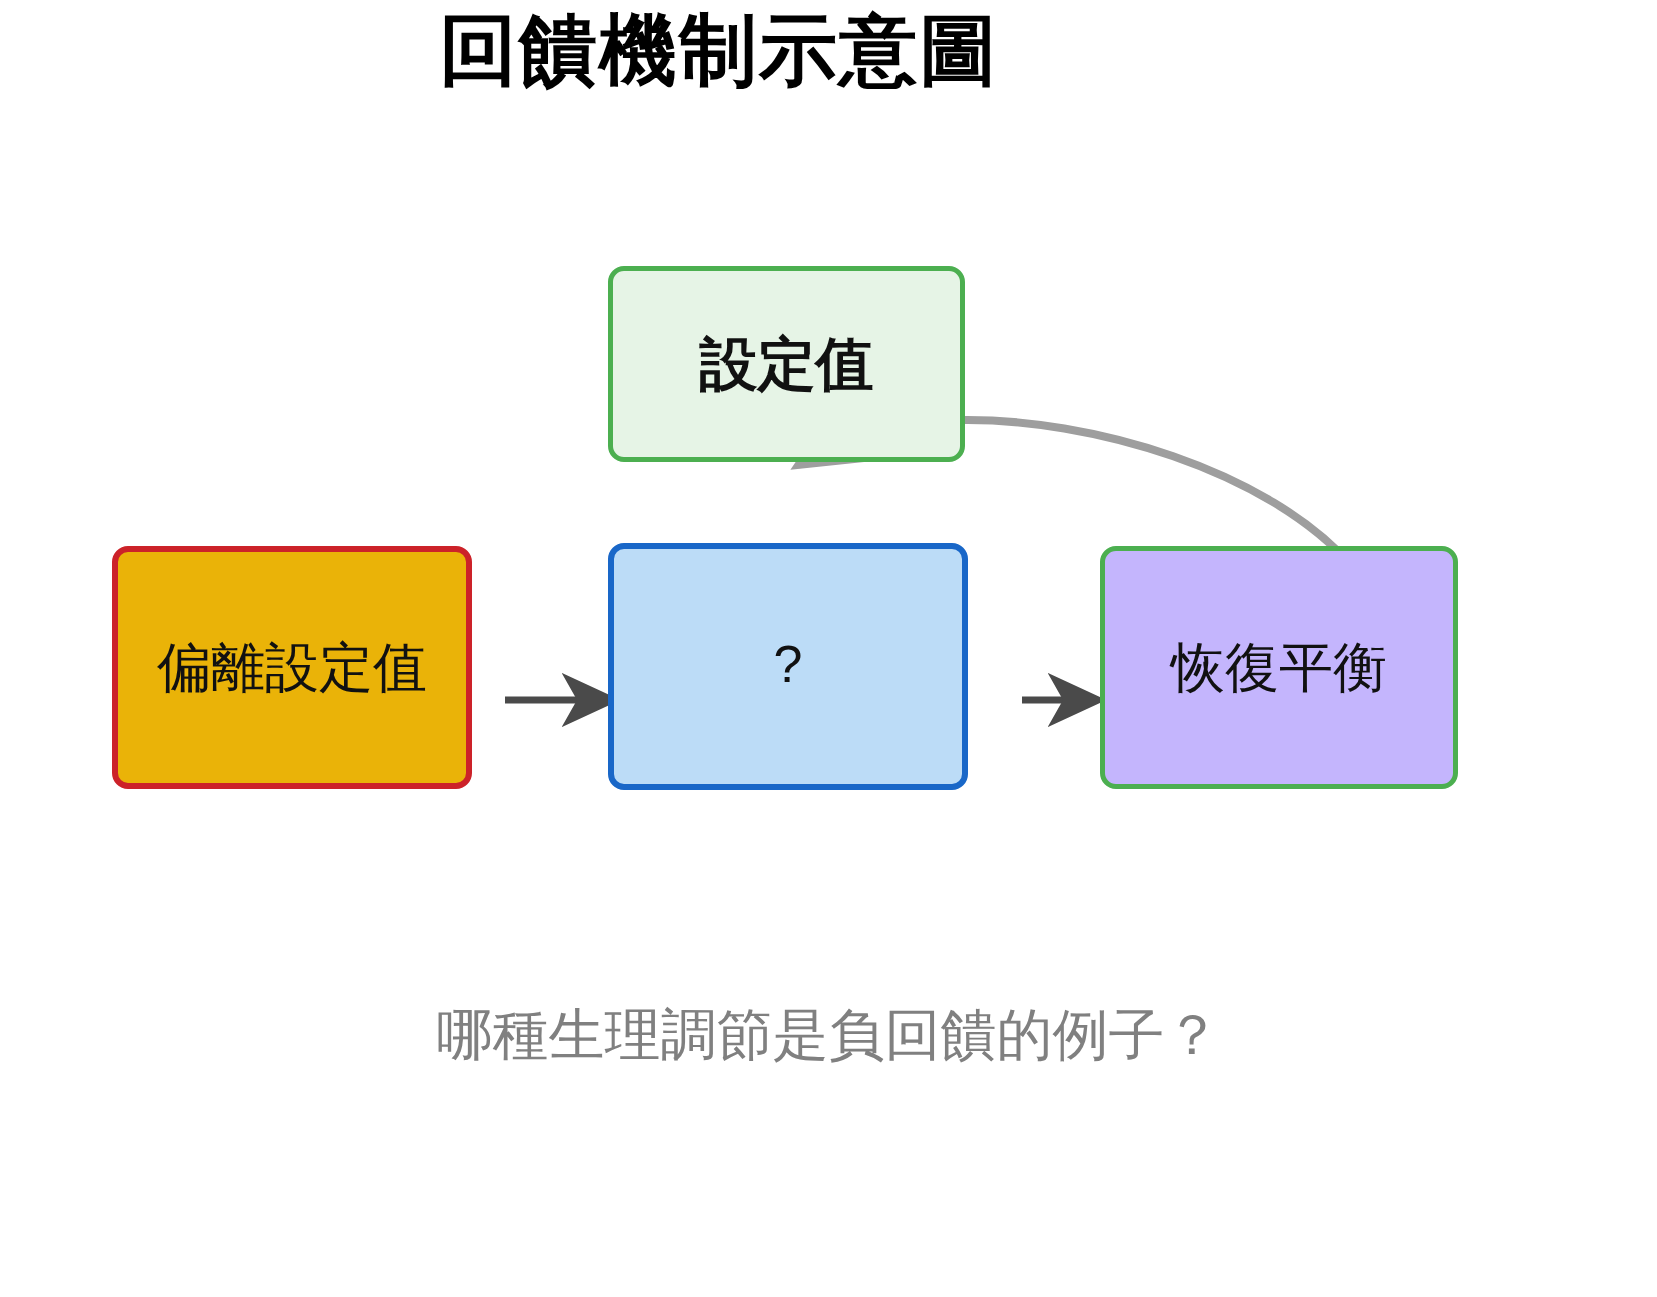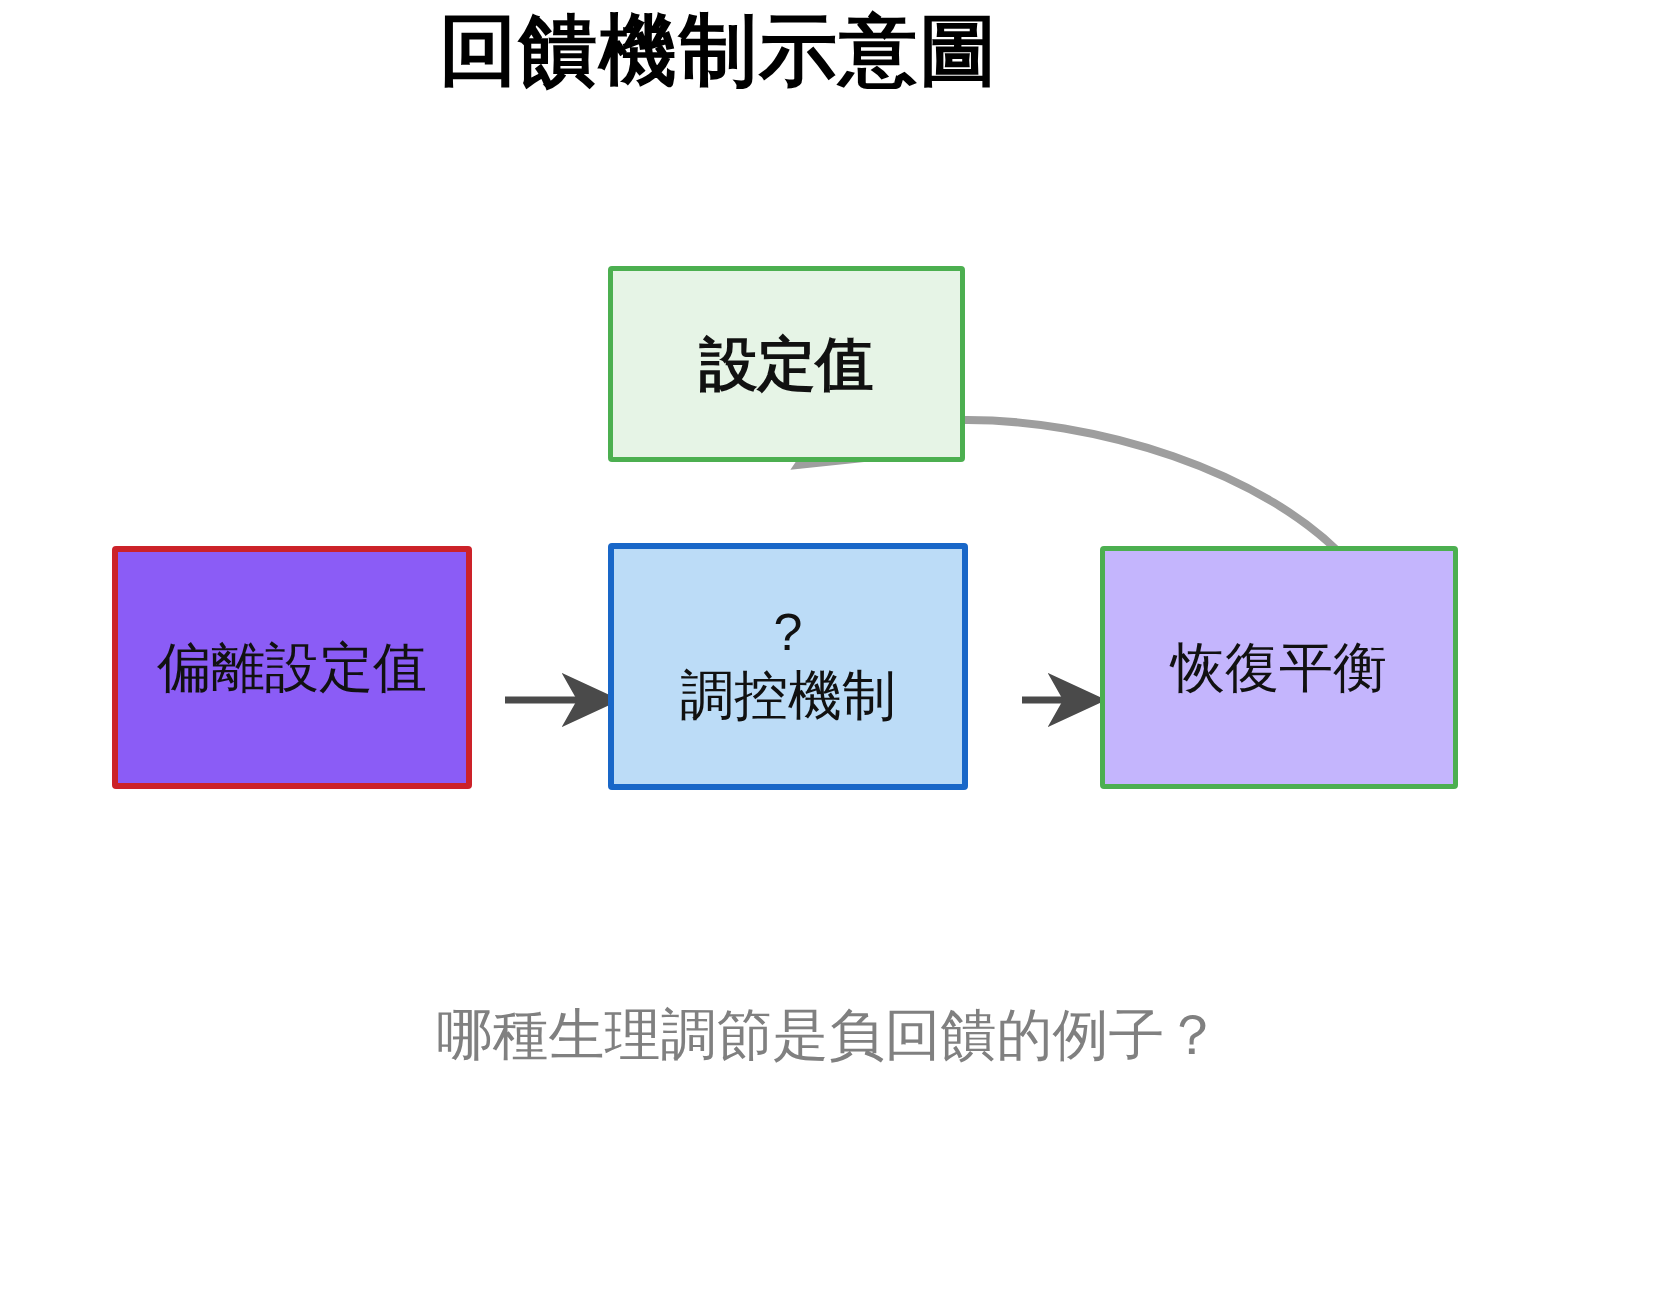--- a/index.html
+++ b/index.html
@@ -29,21 +29,21 @@
     font-weight: bold;
     color: #000000;
     letter-spacing: 2px;
     line-height: 1.15;
   }
 
   
   .node {
     position: absolute;
     box-sizing: border-box;
-    border-radius: 4px;
+    border-radius: 16px;
     display: flex;
     flex-direction: column;
     align-items: center;
     justify-content: center;
     text-align: center;
   }
   .node-label {
     font-size: 54px;
     color: #111111;
     line-height: 1.18;
@@ -67,21 +67,21 @@
   #node-setpoint .node-label {
     font-weight: bold;
     font-size: 58px;
   }
 
   #node-deviation {
     left: 112px;
     top: 546px;
     width: 360px;
     height: 243px;
-    background: #8b5cf6;
+    background: #eab308;
     border: 6px solid #cc2229;
   }
 
   #node-mechanism {
     left: 608px;
     top: 543px;
     width: 360px;
     height: 247px;
     background: #bcdcf7;
     border: 6px solid #1967c8;
@@ -161,21 +161,20 @@
   <div class="node" id="node-setpoint">
     <div class="node-label">設定值</div>
   </div>
 
   <div class="node" id="node-deviation">
     <div class="node-label">偏離設定值</div>
   </div>
 
   <div class="node" id="node-mechanism">
     <div class="node-mark">?</div>
-    <div class="node-label">調控機制</div>
   </div>
 
   <div class="node" id="node-balance">
     <div class="node-label">恢復平衡</div>
   </div>
 
   <div class="question">哪種生理調節是負回饋的例子？</div>
 
 </div>
 

